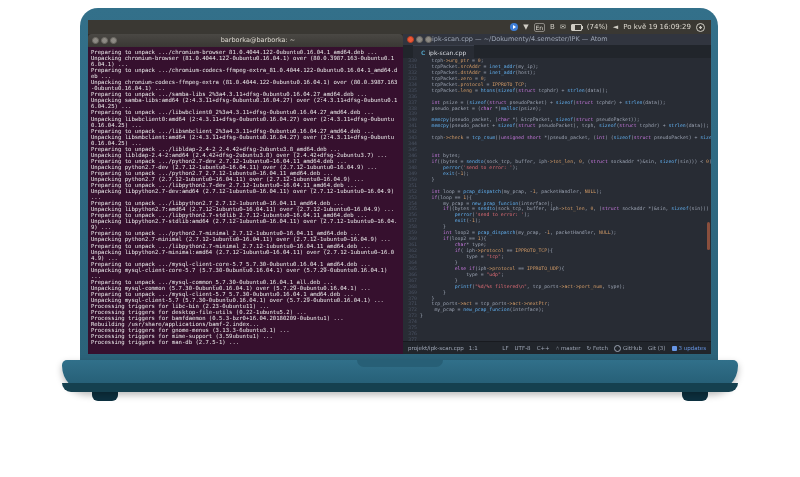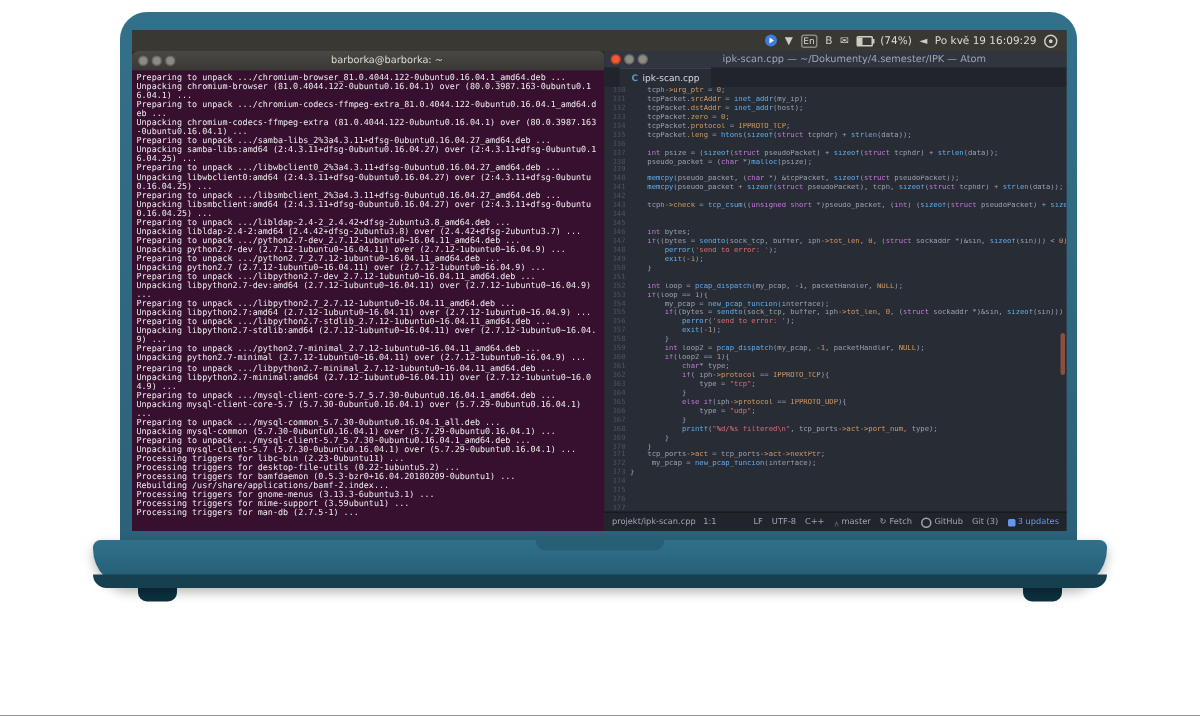--- a/index.html
+++ b/index.html
@@ -45,21 +45,21 @@
   .dot.red{background:#ee5937;border:0.5px solid #b93f22;}
   .term-title{flex:1;text-align:center;color:#dfdbd2;font-size:6.5px;line-height:11px;
     white-space:nowrap;overflow:hidden;}
   .term-body{flex:1;background:#36102e;padding:2px 3px;overflow:hidden;}
   .term-body pre{margin:0;font-family:"DejaVu Sans Mono",monospace;font-size:5.6px;line-height:6.05px;
     color:#ececec;white-space:pre-wrap;word-break:break-all;}
   .term-cursor{display:inline-block;width:3.4px;height:5.4px;background:#ececec;vertical-align:-1px;}
   
   .editor{flex:1;display:flex;flex-direction:column;min-width:0;min-height:0;background:#282c34;}
   .atom-titlebar{height:11px;background:#31353f;display:flex;align-items:center;padding:0 4px;flex:0 0 auto;}
-  .atom-title{flex:1;text-align:center;color:#9da5b4;font-size:6.5px;line-height:11px;white-space:nowrap;overflow:hidden;}
+  .atom-title{flex:1;text-align:left;color:#9da5b4;font-size:6.5px;line-height:11px;white-space:nowrap;overflow:hidden;}
   .tab-bar{height:13px;background:#21252b;display:flex;align-items:flex-end;padding-left:10px;flex:0 0 auto;}
   .tab{height:12px;background:#282c34;border-top:1px solid #3a3f4b;display:flex;align-items:center;
     gap:3px;padding:0 8px;color:#d7dae0;font-size:6px;}
   .file-ic{color:#519aba;font-size:6px;font-weight:bold;}
   .code-wrap{flex:1;position:relative;overflow:hidden;}
   .code-row{display:flex;height:5.95px;line-height:5.95px;font-family:"DejaVu Sans Mono",monospace;font-size:4.8px;}
   .gutter-num{flex:0 0 14px;text-align:right;padding-right:3px;color:#4b5363;}
   .code-text{flex:1;color:#9aa2b1;white-space:pre;overflow:hidden;}
   .tk-k{color:#c678dd;} .tk-s{color:#e06c75;} .tk-c{color:#d19a66;} .tk-f{color:#61afef;}
   .scrollbar{position:absolute;right:1px;top:58%;width:3px;height:28px;background:#8a4f3d;border-radius:2px;}

